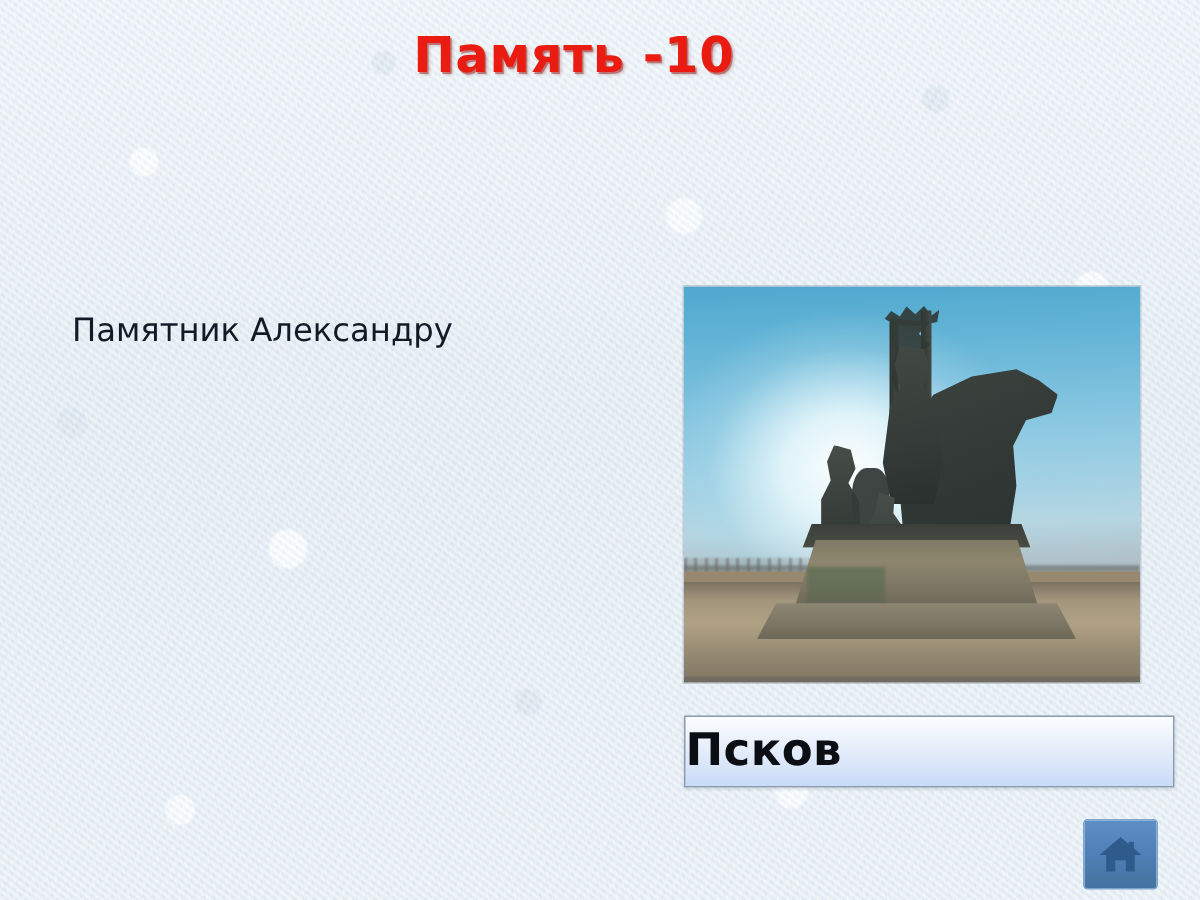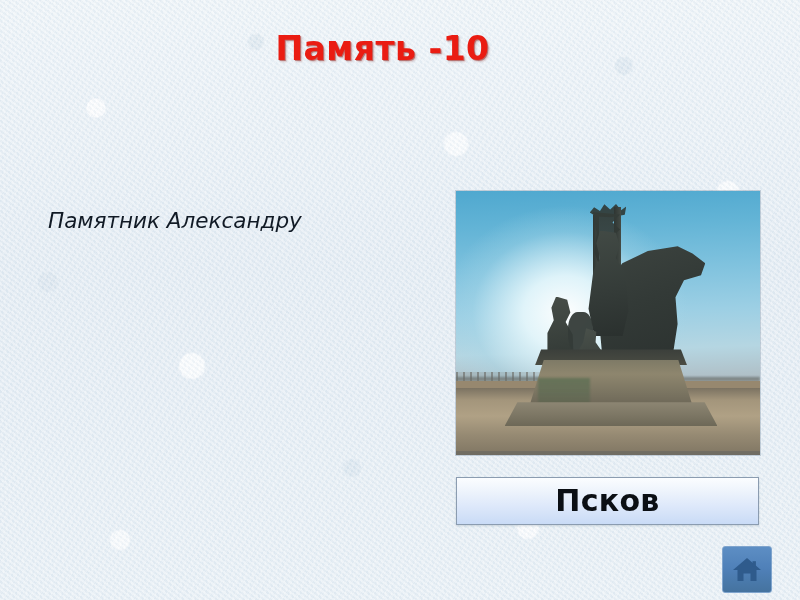--- a/index.html
+++ b/index.html
@@ -56,38 +56,37 @@
     top: 17px;
     width: 765px;
     text-align: center;
     font-family: "DejaVu Sans", sans-serif;
     font-weight: bold;
     font-size: 33px;
     letter-spacing: 0.5px;
     color: #ea1c12;
     text-shadow: 1px 1px 0 rgba(150,20,14,0.45), 2px 2px 2px rgba(120,20,14,0.22);
     z-index: 4;
-    margin-top: 12px;
   }
 
   
   #body-text {
     position: absolute;
     left: 48px;
     top: 143px;
     width: 400px;
     font-family: "DejaVu Sans", sans-serif;
     font-size: 21.5px;
     line-height: 31px;
     color: #111a25;
     z-index: 4;
     white-space: pre-wrap;
     text-indent: 0;
   }
-  #body-text .l1 { display: block; font-style: italic; }
+  #body-text .l1 { display: block; }
   #body-text .ind { display: block; padding-left: 29px; }
 
   
   #photo {
     position: absolute;
     left: 456px;
     top: 191px;
     width: 304px;
     height: 264px;
     overflow: hidden;
@@ -249,29 +248,28 @@
     left: 0; right: 0; bottom: 0;
     height: 4px;
     background: rgba(80,90,95,0.35);
   }
 
   
   #answer-box {
     position: absolute;
     left: 456px;
     top: 477px;
-    width: 303px;
+    width: 327px;
     height: 48px;
     box-sizing: border-box;
     border: 1px solid #8b9cb0;
     background: linear-gradient(180deg, #fbfdff 0%, #eef4fc 28%, #dde8fa 62%, #c9dbf6 100%);
     box-shadow: 0 1px 2px rgba(90,110,130,0.25);
     display: flex;
     align-items: center;
-    justify-content: center;
     z-index: 5;
   }
   #answer-text {
     font-family: "DejaVu Sans", sans-serif;
     font-weight: bold;
     font-size: 30px;
     color: #0b0f14;
     letter-spacing: 0.3px;
     line-height: 1;
   }

